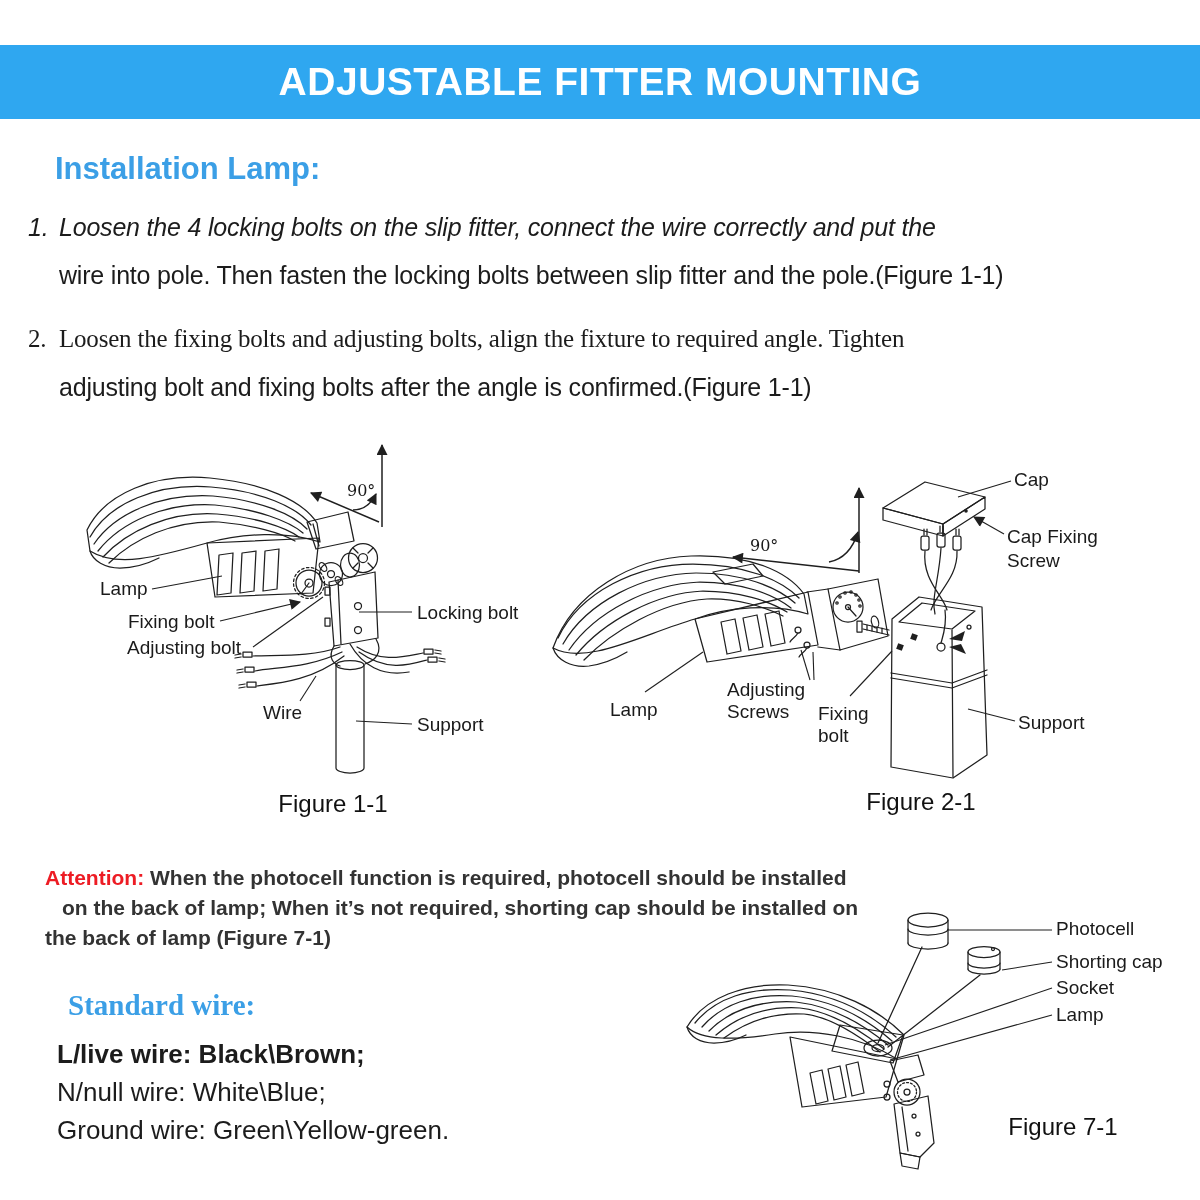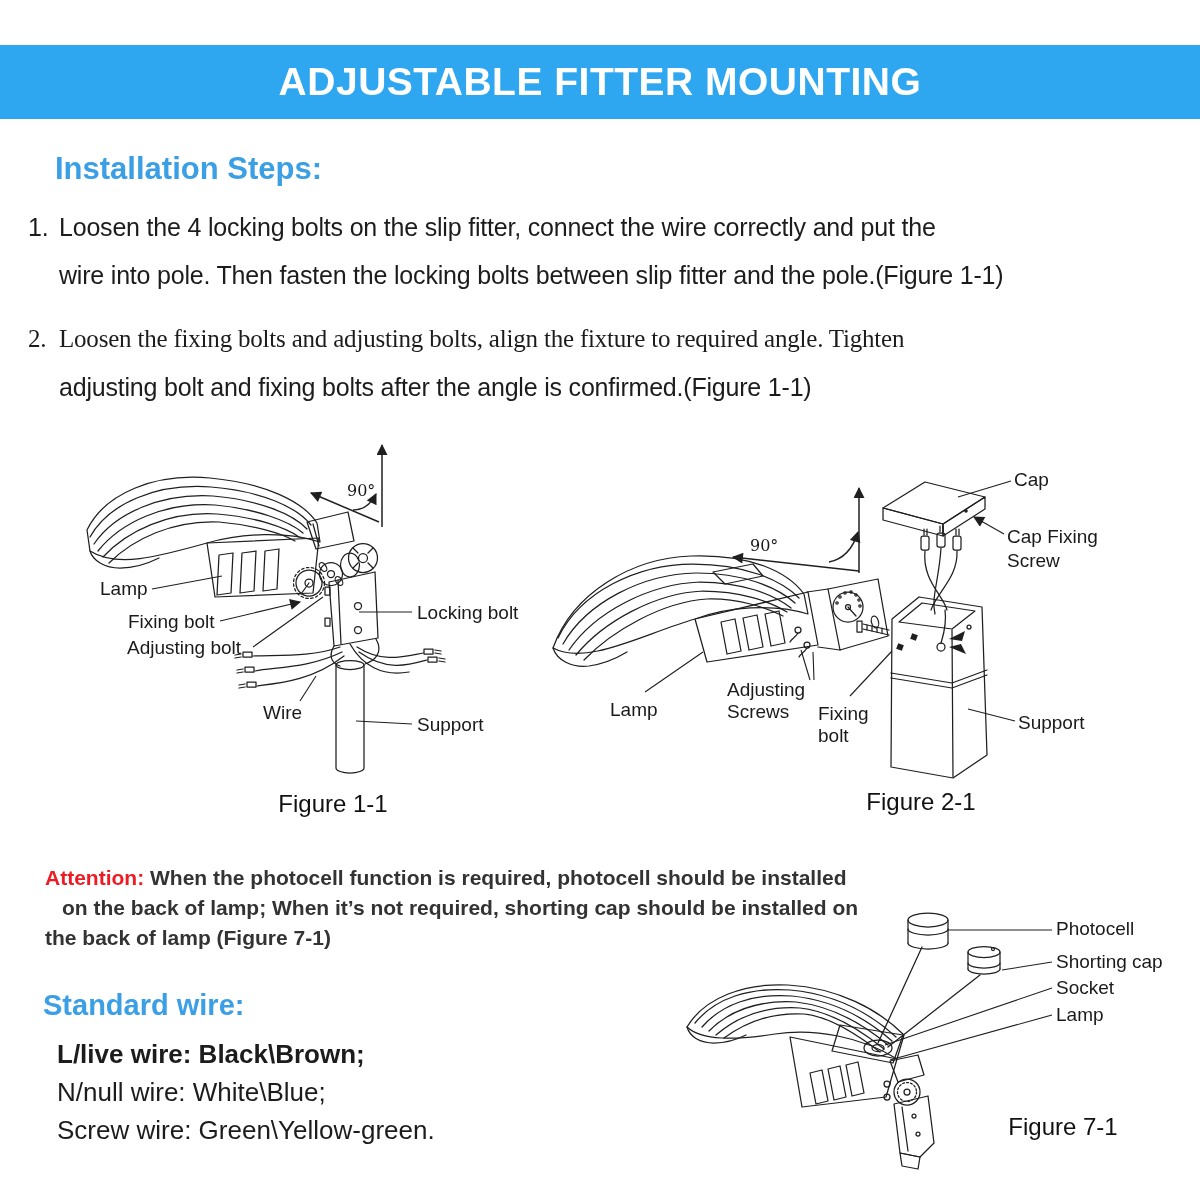--- a/index.html
+++ b/index.html
@@ -27,23 +27,23 @@
 </style>
 </head>
 <body>
 
 <div class="page">
 
   <header class="banner">
     <span>ADJUSTABLE FITTER MOUNTING</span>
   </header>
 
-  <div class="abs h-blue" style="left:55px;top:151px;font-size:31px;">Installation Steps:</div>
-
-  <div class="abs steps-line" style="left:28px;top:213px;"><span class="num">1.</span><span>Loosen the 4 locking bolts on the slip fitter, connect the wire correctly and put the</span></div>
+  <div class="abs h-blue" style="left:55px;top:151px;font-size:31px;">Installation Lamp:</div>
+
+  <div class="abs steps-line" style="left:28px;top:213px;font-style:italic;"><span class="num">1.</span><span>Loosen the 4 locking bolts on the slip fitter, connect the wire correctly and put the</span></div>
   <div class="abs steps-line" style="left:59px;top:261px;">wire into pole. Then fasten the locking bolts between slip fitter and the pole.(Figure 1-1)</div>
   <div class="abs steps-line" style="left:28px;top:325px;font-family:Liberation Serif, serif;"><span class="num">2.</span><span>Loosen the fixing bolts and adjusting bolts, align the fixture to required angle. Tighten</span></div>
   <div class="abs steps-line" style="left:59px;top:373px;">adjusting bolt and fixing bolts after the angle is confirmed.(Figure 1-1)</div>
 
   <svg class="fig" style="left:57px;top:425px;" width="480" height="400" viewBox="0 0 480 400">
     <defs>
       <marker id="ar1" viewBox="0 0 10 10" refX="9" refY="5" markerUnits="userSpaceOnUse" markerWidth="13" markerHeight="11" orient="auto">
           <path d="M0,0L10,5L0,10Z" fill="#1f1f1f"></path>
         </marker>
     </defs>
@@ -245,24 +245,24 @@
       <text class="lbl" x="273" y="302">bolt</text>
       <text class="lbl" x="473" y="289">Support</text>
       <text class="cap" x="376" y="370" text-anchor="middle">Figure 2-1</text>
     </g>
   </svg>
 
   <div class="abs attn-line" style="left:45px;top:866px;"><span class="attn-red">Attention:</span> <span>When the photocell function is required, photocell should be installed</span></div>
   <div class="abs attn-line" style="left:45px;top:896px;margin-left:17px;">on the back of lamp; When it’s not required, shorting cap should be installed on</div>
   <div class="abs attn-line" style="left:45px;top:926px;">the back of lamp (Figure 7-1)</div>
 
-  <div class="abs h-blue" style="left:43px;top:989px;font-size:29px;">Standard wire:</div>
+  <div class="abs h-blue" style="left:68px;top:989px;font-size:29px;font-family:Liberation Serif, serif;">Standard wire:</div>
   <div class="abs wire-line" style="left:57px;top:1039px;font-weight:bold;">L/live wire: Black\Brown;</div>
   <div class="abs wire-line" style="left:57px;top:1077px;">N/null wire: White\Blue;</div>
-  <div class="abs wire-line" style="left:57px;top:1115px;">Screw wire: Green\Yellow-green.</div>
+  <div class="abs wire-line" style="left:57px;top:1115px;">Ground wire: Green\Yellow-green.</div>
 
   <svg class="fig" style="left:650px;top:885px;" width="550" height="315" viewBox="0 0 550 315">
     <g class="draw">
 
       <path d="M 37,142 C 55,112 95,98 138,100 C 188,103 228,124 254,150 L 247,174 C 212,152 165,143 125,149 C 85,155 52,156 37,142 Z"></path>
       <path d="M 45,138 C 65,113 100,102 140,105 C 184,109 220,128 246,152"></path>
       <path d="M 52,142 C 72,119 104,108 142,111 C 182,115 216,133 242,156"></path>
       <path d="M 59,146 C 80,125 110,115 146,117 C 180,121 212,138 238,160"></path>
       <path d="M 66,150 C 88,131 116,121 150,123 C 178,126 208,143 234,164"></path>
       <path d="M 74,153 C 96,137 122,127 154,129 C 177,131 204,147 230,167"></path>

